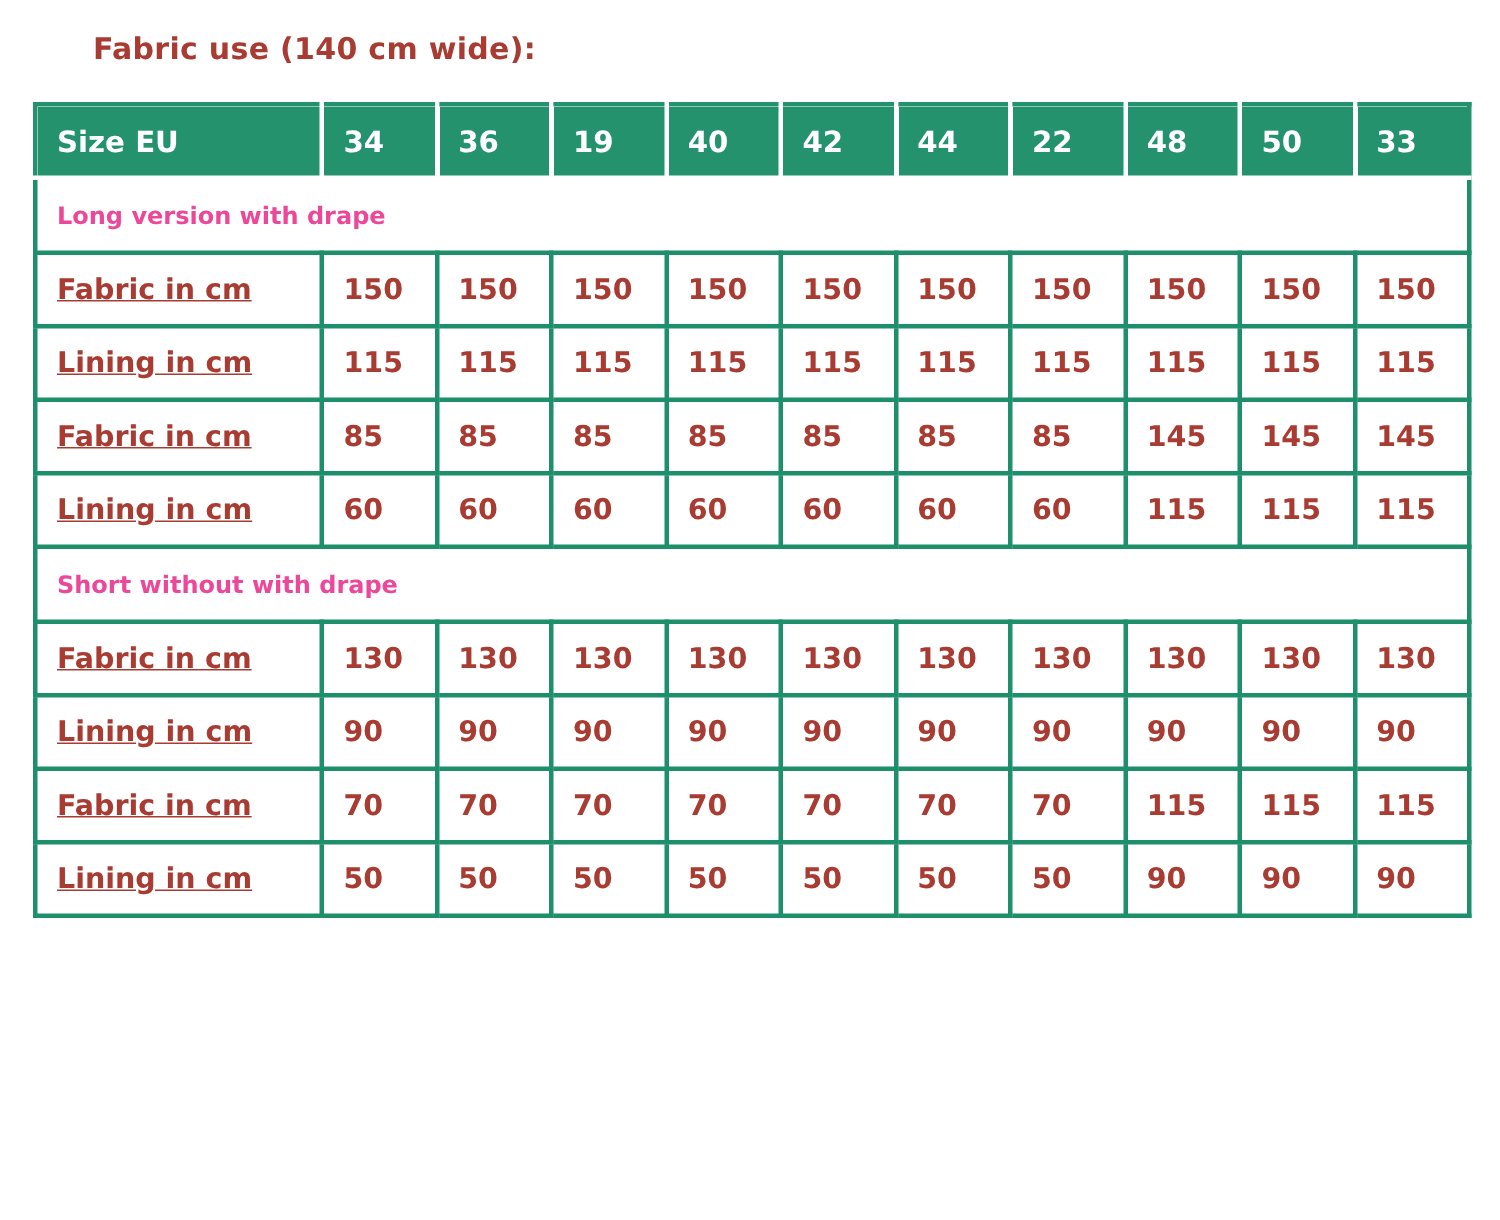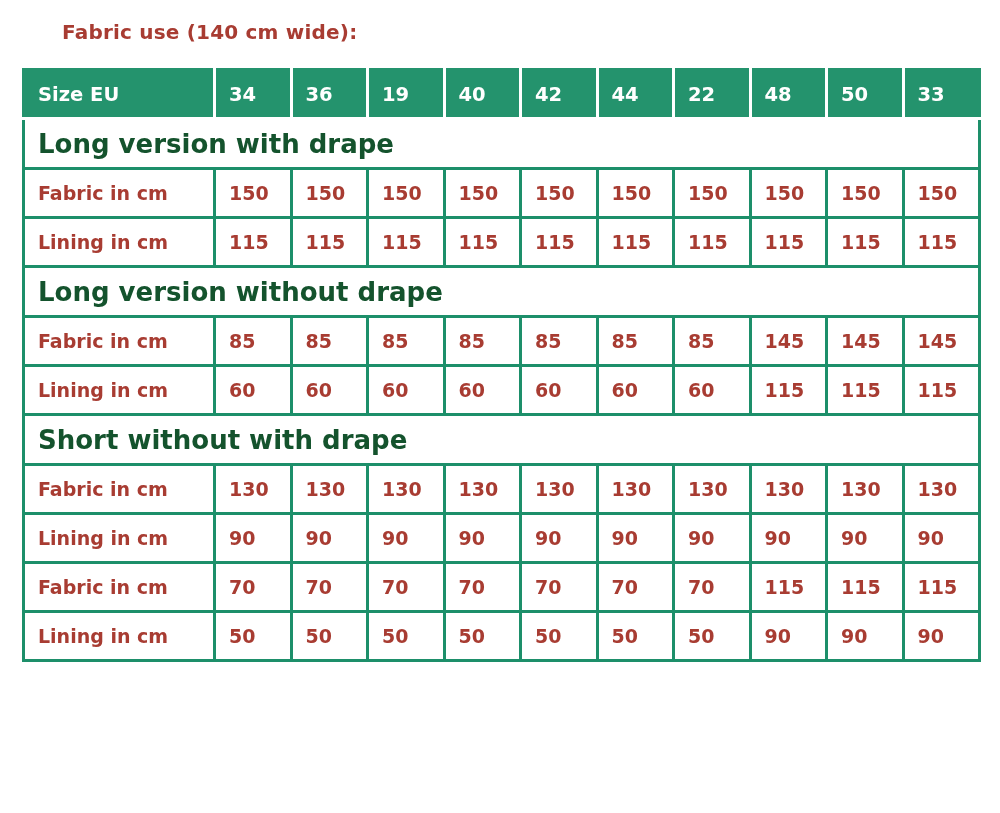--- a/index.html
+++ b/index.html
@@ -72,35 +72,36 @@
   tr.header-row th:last-child,
   tr.header-row td:last-child { border-right-color: #24936d; }
   tr.header-row.first th,
   tr.header-row.first td { border-top-color: #24936d; }
   tr.header-row.last th,
   tr.header-row.last td { border-bottom-color: #24936d; }
 
   
   tr.section-row td {
     background: #ffffff;
-    color: #14532d;
-    font-weight: bold;
-    font-size: 26px;
+    color: #ec4899;
+    font-weight: bold;
+    font-size: 16px;
     height: 50px;
     padding-left: 13px;
   }
   
   tr.data-row td {
     color: #a83c32;
     font-weight: bold;
     background: #ffffff;
     font-size: 19px;
   }
   tr.data-row td.rowlabel {
     font-weight: bold;
+    text-decoration: underline;
   }
 </style>
 </head>
 <body>
 
 <div class="page">
 
   <div class="caption">Fabric use (140 cm wide):</div>
 
   <div class="table-wrap">
@@ -158,23 +159,20 @@
           <td>115</td>
           <td>115</td>
           <td>115</td>
           <td>115</td>
           <td>115</td>
           <td>115</td>
           <td>115</td>
           <td>115</td>
         </tr>
 
-        <tr class="section-row">
-          <td colspan="11">Long version without drape</td>
-        </tr>
         <tr class="data-row">
           <td class="rowlabel">Fabric in cm</td>
           <td>85</td>
           <td>85</td>
           <td>85</td>
           <td>85</td>
           <td>85</td>
           <td>85</td>
           <td>85</td>
           <td>145</td>

